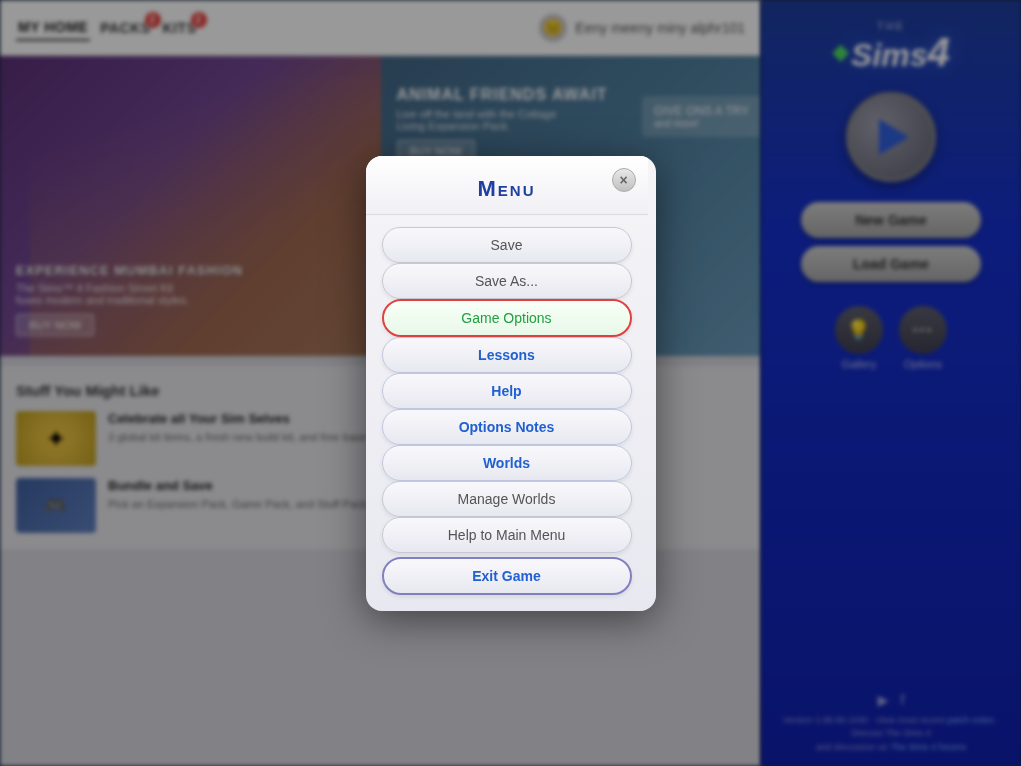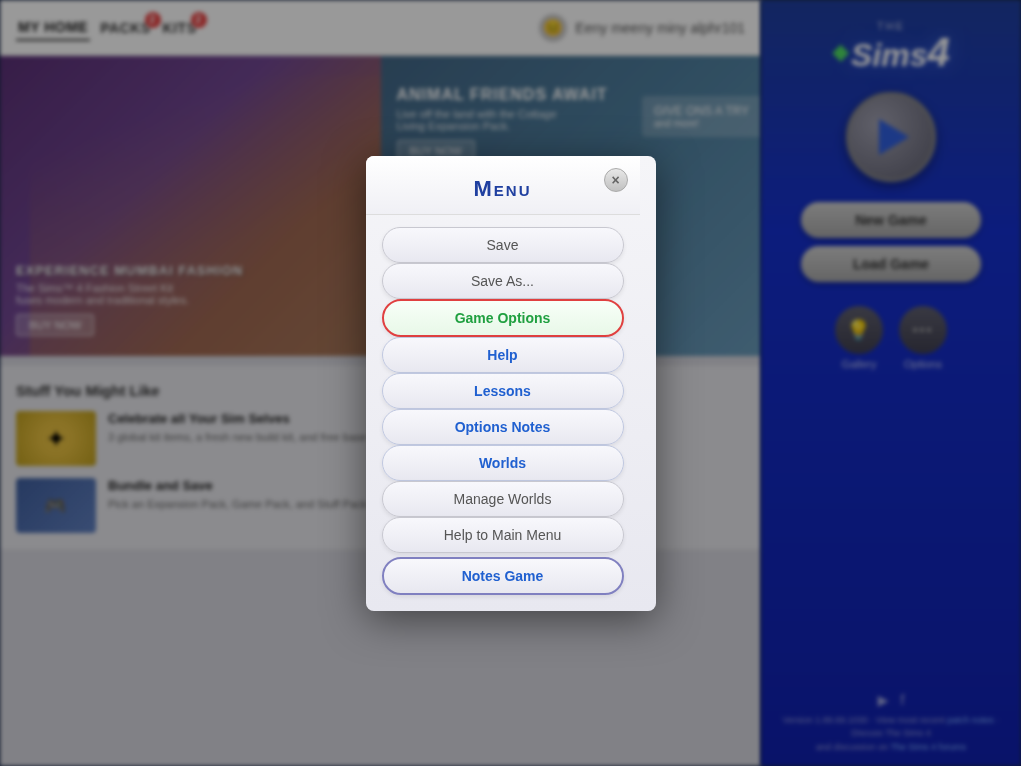--- a/index.html
+++ b/index.html
@@ -395,23 +395,23 @@
       inset: 0;
       background: rgba(0,0,0,0.4);
       z-index: 100;
       display: flex;
       align-items: center;
       justify-content: center;
     }
 
     .modal {
       background: linear-gradient(180deg, #f5f5f8 0%, #e8e8f0 100%);
-      border-radius: 8px;
+      border-radius: 16px;
       width: 290px;
-      padding: 0 16px 16px 0;
+      padding: 0 8px 16px 0;
       box-shadow: 0 8px 40px rgba(0,0,0,0.5);
       position: relative;
       overflow: hidden;
     }
 
     .modal-header {
       background: linear-gradient(180deg, #ffffff, #f0f0f5);
       padding: 20px 16px 12px;
       text-align: center;
       border-bottom: 1px solid #ddd;
@@ -461,21 +461,21 @@
       font-size: 14px;
       font-weight: 500;
       text-align: center;
       cursor: pointer;
       box-shadow: 0 2px 4px rgba(0,0,0,0.08);
       transition: all 0.1s;
     }
 
     .menu-btn.highlighted {
       color: #20a040;
-      font-weight: 700;
+      font-weight: 400;
       border: 2px solid #e04040;
       background: linear-gradient(180deg, #f8fff8, #e8f8e8);
     }
 
     .menu-btn.blue {
       color: #2060d0;
       font-weight: 700;
       border: 1px solid #c0c8e0;
     }
 
@@ -615,29 +615,29 @@
       <button class="modal-close">×</button>
     </div>
     <div class="modal-body">
 
       <button class="menu-btn">Save</button>
 
       <button class="menu-btn">Save As...</button>
 
       <button class="menu-btn highlighted">Game Options</button>
 
+      <button class="menu-btn blue">Lessons</button>
+
       <button class="menu-btn blue">Help</button>
 
-      <button class="menu-btn blue">Lessons</button>
-
       <button class="menu-btn blue">Options Notes</button>
 
       <button class="menu-btn blue">Worlds</button>
 
 
       <button class="menu-btn">Manage Worlds</button>
 
       <button class="menu-btn">Help to Main Menu</button>
 
-      <button class="menu-btn exit-game">Notes Game</button>
+      <button class="menu-btn exit-game">Exit Game</button>
     </div>
   </div>
 </div>
 
 </body></html>

